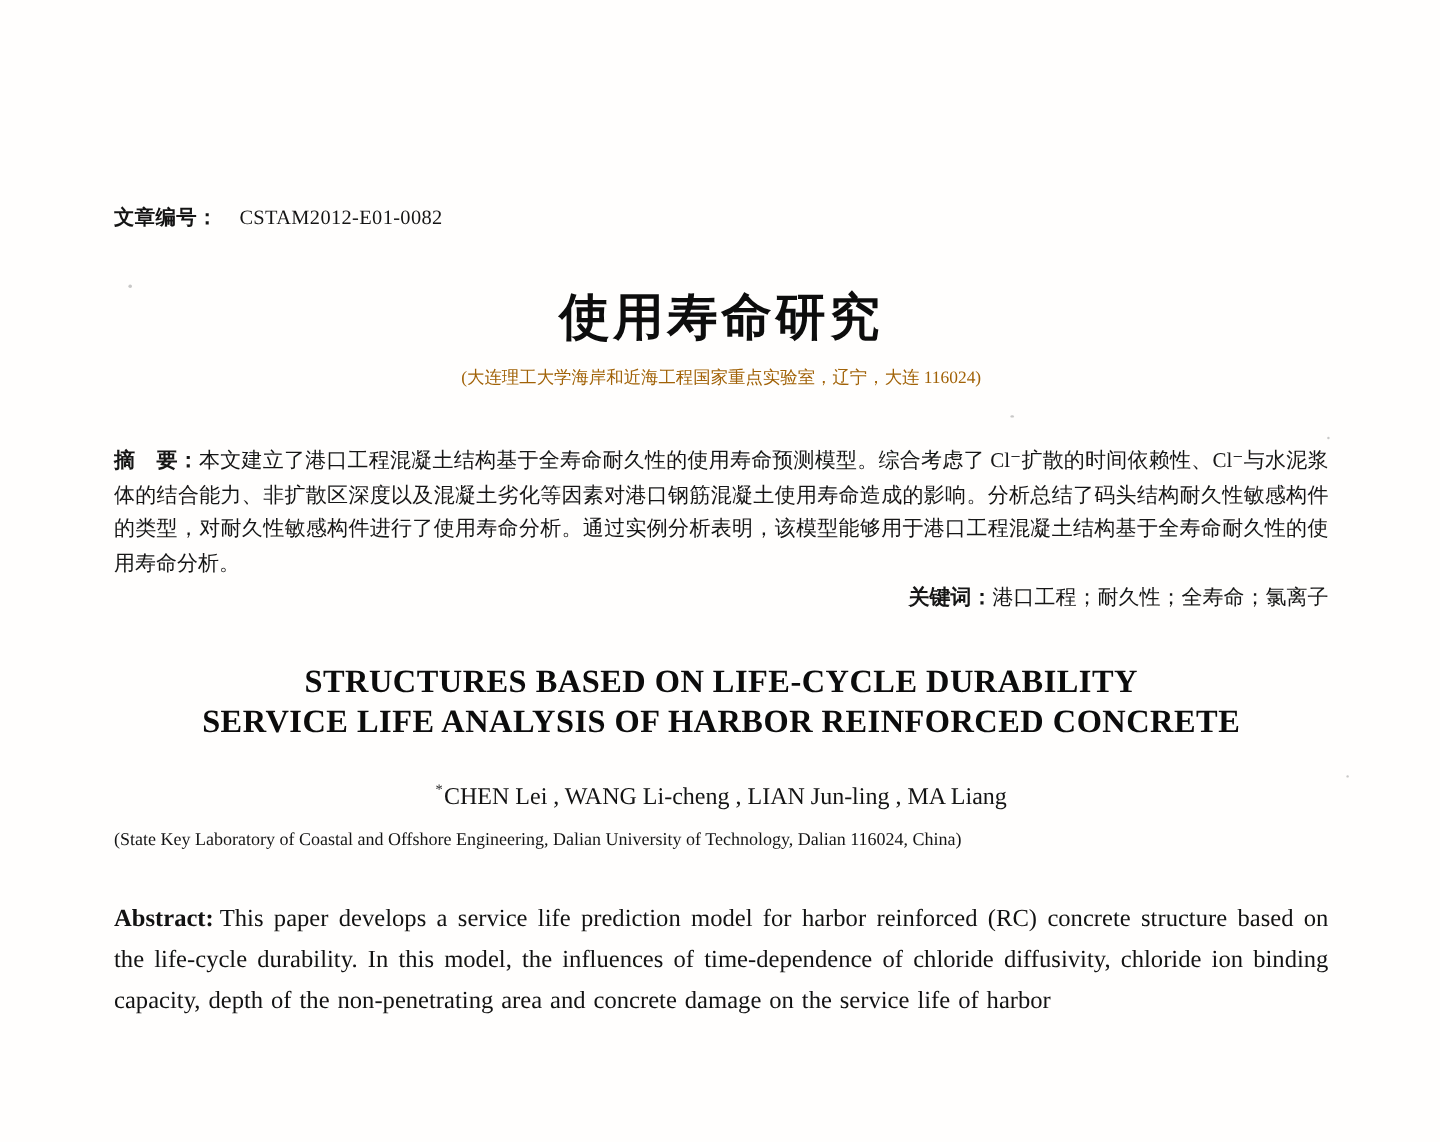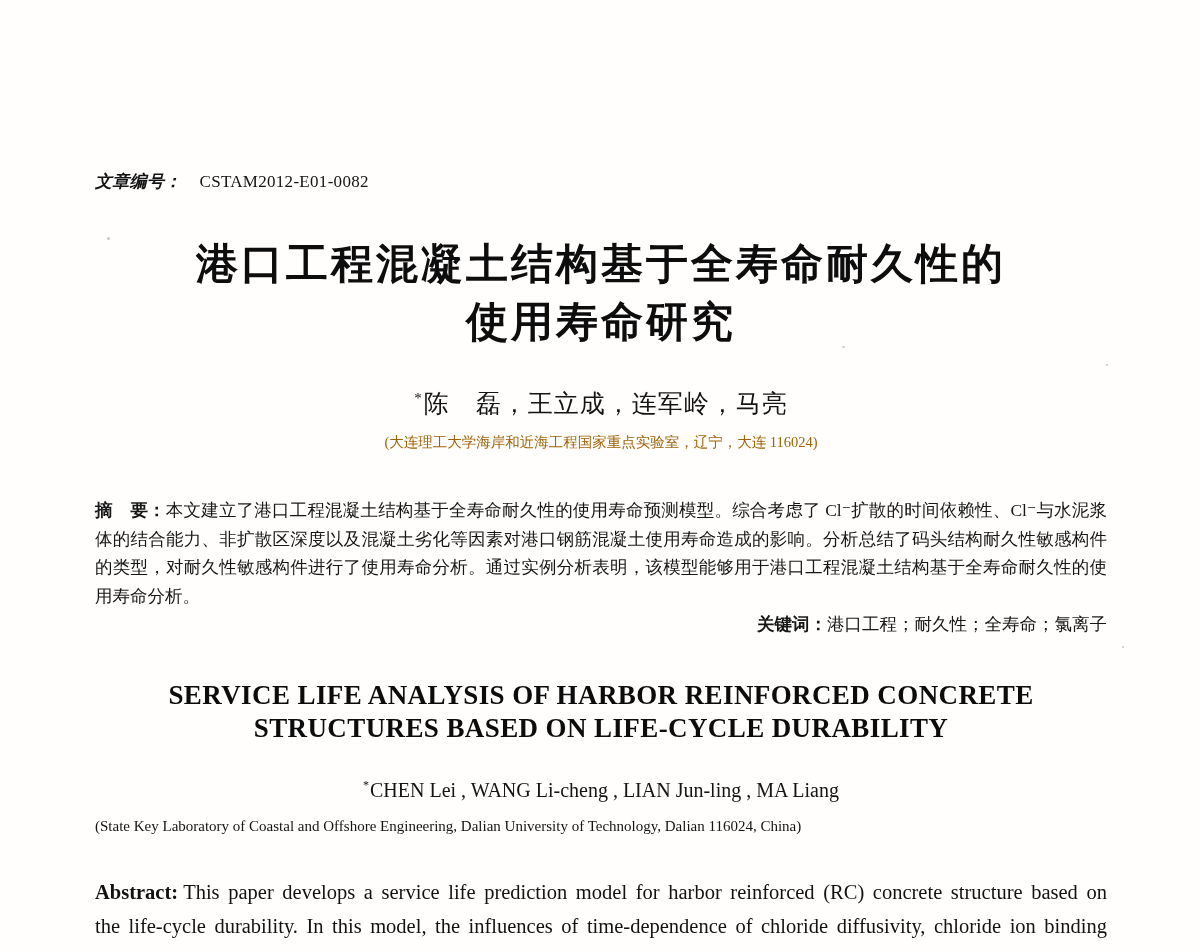--- a/index.html
+++ b/index.html
@@ -22,21 +22,20 @@
   }
 
   
   .article-no {
     font-size: 17px;
     letter-spacing: 0.3px;
   }
   .article-no .label {
     font-family: "Liberation Sans", "DejaVu Sans", sans-serif;
     font-weight: 700;
-    font-style: italic;
   }
   .article-no .value {
     font-family: "Liberation Serif", serif;
     margin-left: 18px;
   }
 
   
   .title-cn {
     margin-top: 42px;
     text-align: center;
@@ -146,38 +145,34 @@
 </head>
 <body>
 
 <div class="page">
 
   <div class="article-no">
     <span class="label">文章编号：</span><span class="value">CSTAM2012-E01-0082</span>
   </div>
 
   <div class="title-cn">
-    <span style="display:block">港口工程混凝土结构基于全寿命耐久性的</span>
     <span style="display:block">使用寿命研究</span>
   </div>
 
-  <div class="authors-cn">
-    <span class="author-mark">*</span><span>陈　磊，王立成，连军岭，马亮</span>
-  </div>
 
   <div class="affiliation-cn">(大连理工大学海岸和近海工程国家重点实验室，辽宁，大连 116024)</div>
 
   <div class="abstract-cn">
     <p><span class="label">摘　要：</span><span>本文建立了港口工程混凝土结构基于全寿命耐久性的使用寿命预测模型。综合考虑了 Cl⁻扩散的时间依赖性、Cl⁻与水泥浆体的结合能力、非扩散区深度以及混凝土劣化等因素对港口钢筋混凝土使用寿命造成的影响。分析总结了码头结构耐久性敏感构件的类型，对耐久性敏感构件进行了使用寿命分析。通过实例分析表明，该模型能够用于港口工程混凝土结构基于全寿命耐久性的使用寿命分析。</span></p>
     <p class="keywords-cn"><span class="label">关键词：</span><span>港口工程；耐久性；全寿命；氯离子</span></p>
   </div>
 
   <div class="title-en">
+    <span style="display:block">STRUCTURES BASED ON LIFE-CYCLE DURABILITY</span>
     <span style="display:block">SERVICE LIFE ANALYSIS OF HARBOR REINFORCED CONCRETE</span>
-    <span style="display:block">STRUCTURES BASED ON LIFE-CYCLE DURABILITY</span>
   </div>
 
   <div class="authors-en">
     <span class="author-mark">*</span><span>CHEN Lei , WANG Li-cheng , LIAN Jun-ling , MA Liang</span>
   </div>
 
   <div class="affiliation-en">(State Key Laboratory of Coastal and Offshore Engineering, Dalian University of Technology, Dalian 116024, China)</div>
 
   <div class="abstract-en">
     <span class="label">Abstract:</span><span>This paper develops a service life prediction model for harbor reinforced (RC) concrete structure based on the life-cycle durability. In this model, the influences of time-dependence of chloride diffusivity, chloride ion binding capacity, depth of the non-penetrating area and concrete damage on the service life of harbor</span>

